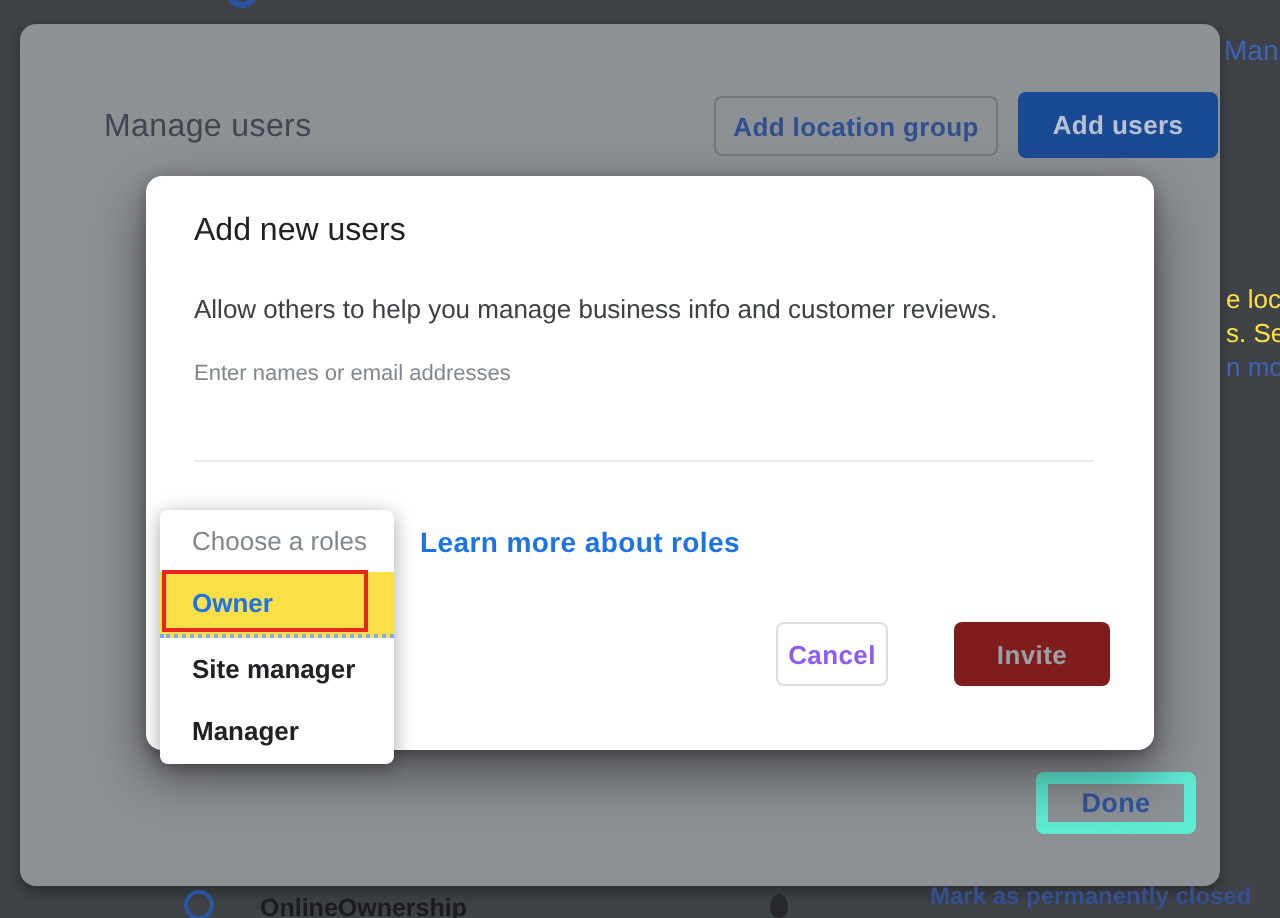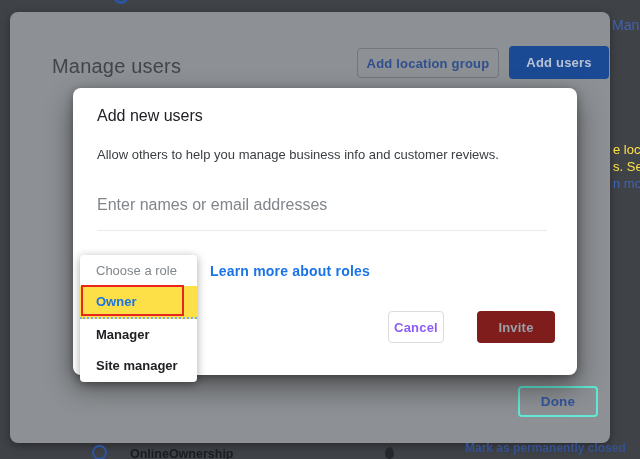--- a/index.html
+++ b/index.html
@@ -16,36 +16,36 @@
   }
   .frag { position:absolute; font-size:13px; color:#fde047; white-space:nowrap; }
   .frag.blue { color:#3f63b5; }
   .bg-card {
     position:absolute; left:10px; top:12px; width:600px; height:431px;
     background:#8d9094; border-radius:8px;
     box-shadow:0 3px 8px rgba(0,0,0,0.35);
   }
   .bg-heading {
     position:absolute; left:42px; top:43px;
-    font-size:20px; color:#41454c; letter-spacing:.2px;
+    font-size:16px; color:#41454c; letter-spacing:.2px;
   }
   .btn { display:flex; align-items:center; justify-content:center;
     border-radius:4px; font-size:13px; font-weight:700; cursor:pointer;
     letter-spacing:.2px; }
   .btn-outline-dim {
     position:absolute; left:347px; top:36px; width:142px; height:30px;
     border:1px solid #73767b; color:#2f4f8e; background:transparent;
   }
   .btn-fill-dim {
     position:absolute; left:499px; top:34px; width:100px; height:33px;
     background:#1b4a94; color:#b7c2d4;
   }
   .btn-done-dim {
     position:absolute; left:508px; top:374px; width:80px; height:31px;
-    border:2px solid #5eead4; color:#32549b; background:transparent;
+    border:6px solid #5eead4; color:#32549b; background:transparent;
     font-size:13.5px;
   }
   .bottom-ring {
     position:absolute; left:92px; top:445px; width:15px; height:15px;
     border:2.5px solid #2b55a0; border-radius:50%;
   }
   .bottom-label {
     position:absolute; left:130px; top:447px; font-size:12.5px; font-weight:700;
     color:#1a1c20; white-space:nowrap;
   }
@@ -65,22 +65,22 @@
   }
   .modal-title {
     position:absolute; left:24px; top:19px;
     font-size:16px; color:#202124;
   }
   .modal-desc {
     position:absolute; left:24px; top:59px;
     font-size:13px; color:#3c4043;text-align:center;
   }
   .modal-input {
-    position:absolute; left:24px; top:106px; width:440px; height:22px;
-    border:none; outline:none; font-size:16px; color:#b91c1c;
+    position:absolute; left:24px; top:88px; width:440px; height:22px;
+    border:none; outline:none; font-size:11px; color:#b91c1c;
     font-family:"Liberation Sans", sans-serif; background:transparent;
   }
   .modal-input::placeholder { color:#80868b; opacity:1; }
   .modal-divider {
     position:absolute; left:24px; right:30px; top:142px; height:0;
     border-top:1px solid #e8eaed;
   }
   .learn-more {
     position:absolute; left:137px; top:175px;
     font-size:14px; font-weight:700; color:#1a73e8; cursor:pointer;
@@ -144,20 +144,20 @@
     <div class="modal-title">Add new users</div>
     <div class="modal-desc">Allow others to help you manage business info and customer reviews.</div>
     <input class="modal-input" type="text" value="" placeholder="Enter names or email addresses" style="">
     <div class="modal-divider"></div>
     <div class="learn-more">Learn more about roles</div>
     <div class="btn btn-cancel">Cancel</div>
     <div class="btn btn-invite">Invite</div>
   </div>
 
   <div class="role-panel">
-    <div class="role-item role-placeholder">Choose a role</div>
+    <div class="role-item role-placeholder">Choose a roles</div>
     <div class="role-item role-owner">Owner</div>
+    <div class="role-item">Site manager</div>
     <div class="role-item">Manager</div>
-    <div class="role-item">Site manager</div>
     <div class="annotation-red"></div>
   </div>
 
 </div>
 
 </body></html>

